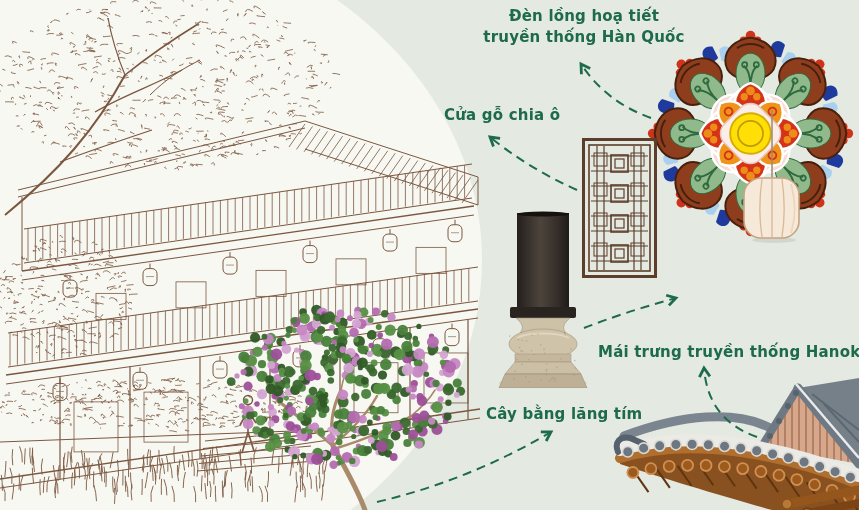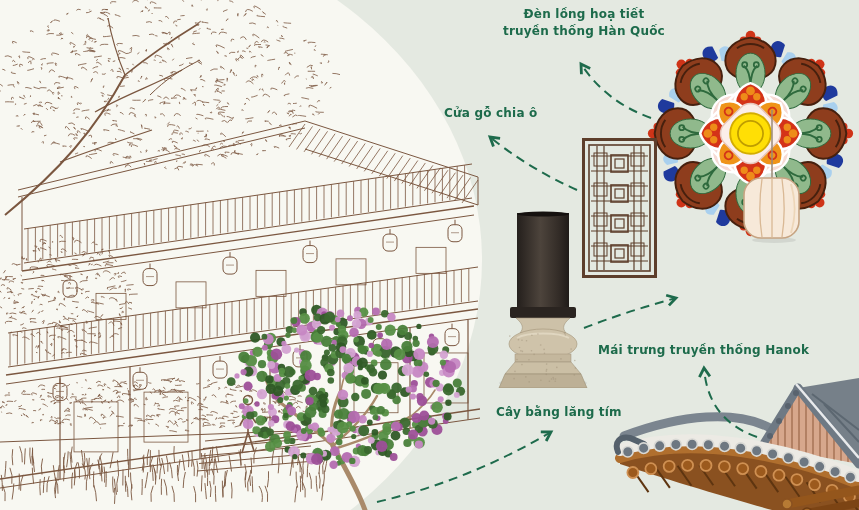--- a/index.html
+++ b/index.html
@@ -8,21 +8,21 @@
     background:var(--bg,#e4e9e1);
     font-family:"DejaVu Sans",sans-serif;
   }
   .spot-circle{
     position:absolute;left:-370px;top:-86px;width:852px;height:692px;
     border-radius:50%;background:var(--circle,#f8f8f2);
   }
   .abs{position:absolute;}
   .label{
     position:absolute;color:var(--green,#1d6b4b);
-    font-weight:700;font-size:12px;line-height:1.42;letter-spacing:.2px;
+    font-weight:700;font-size:15px;line-height:1.42;letter-spacing:.2px;
   }
   .center{text-align:center;}
   .nowrap{white-space:nowrap;}
 </style>
 </head>
 <body>
 
 <div class="stage" style="--bg: #e4e9e1; --circle: #f8f8f2; --green: #1d6b4b;">
 
   <div class="spot-circle"></div>
@@ -2178,15 +2178,15 @@
       <path d="M377,502 Q470,480 551,432" marker-end="url(#ah)"></path>
     </g>
   </svg>
 
   <div class="label center" style="left:462px;top:6px;width:244px">
     <div>Đèn lồng hoạ tiết</div>
     <div>truyền thống Hàn Quốc</div>
   </div>
   <div class="label nowrap" style="left:444px;top:105px">Cửa gỗ chia ô</div>
   <div class="label nowrap" style="left:598px;top:342px">Mái trưng truyền thống Hanok</div>
-  <div class="label nowrap" style="left:496px;top:404px">Cây bằng lăng tím</div>
+  <div class="label nowrap" style="left:486px;top:404px">Cây bằng lăng tím</div>
 
 </div>
 
 </body></html>

